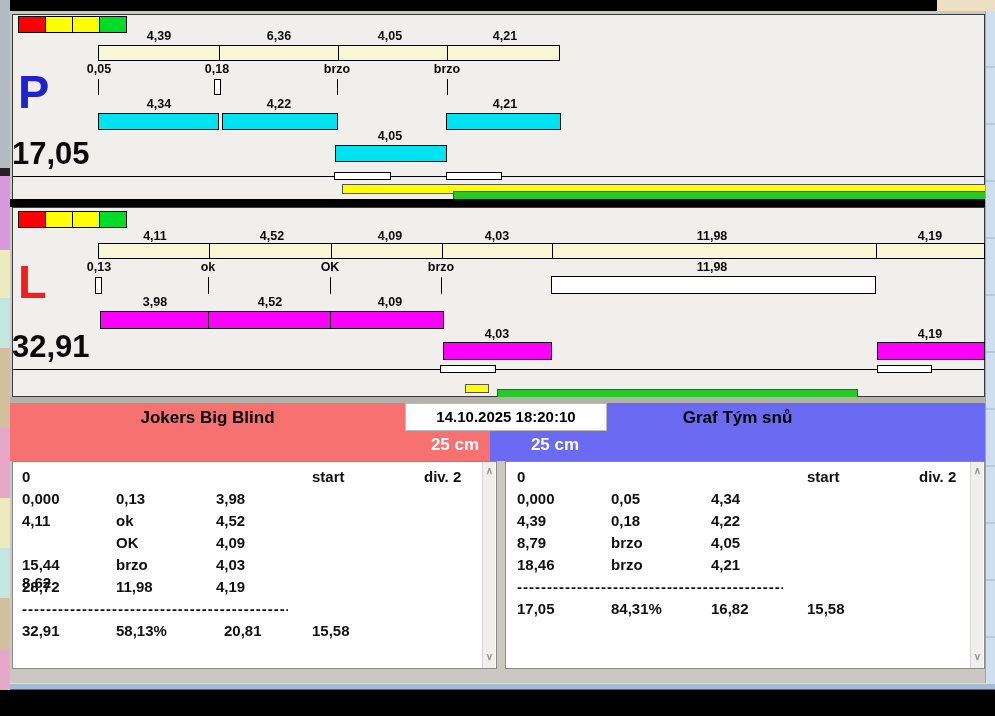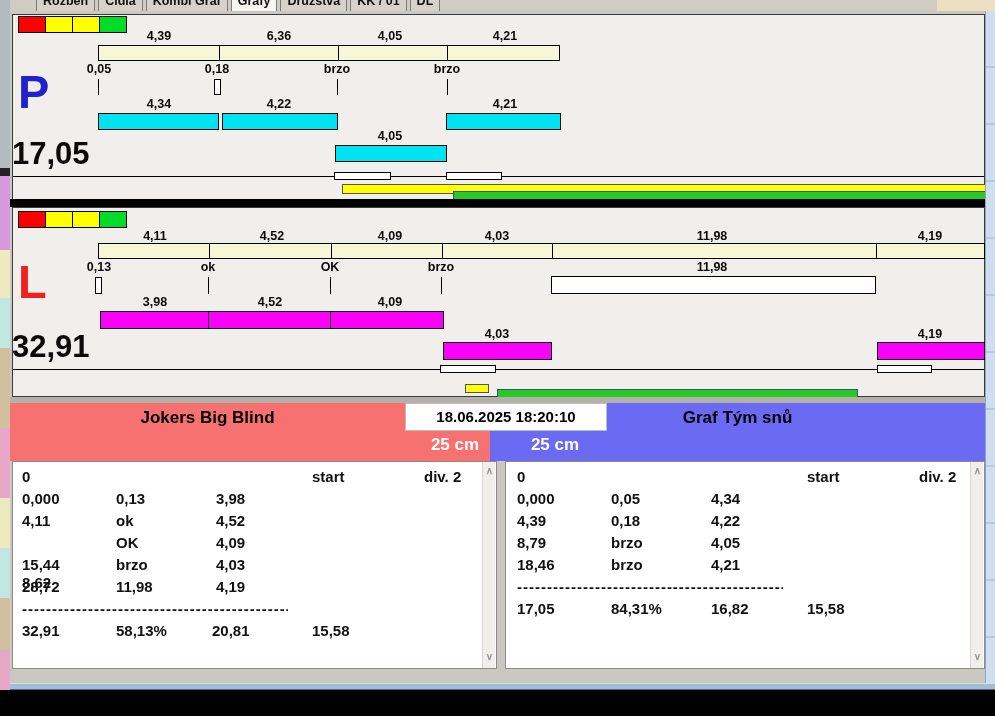--- a/index.html
+++ b/index.html
@@ -36,31 +36,20 @@
   .hdogs{position:absolute;font-weight:bold;font-size:13px;color:#fff;text-align:center;line-height:17px;}
   .hcm{position:absolute;font-weight:bold;font-size:17px;color:#fff;text-align:center;line-height:24px;}
 </style>
 </head>
 <body>
 
 <div id="screen">
 
   <div class="abs" style="left:10px;top:11px;width:975px;height:679px;background:#cbc8c1;"></div>
 
-  <div class="abs" style="left:10px;top:0;width:985px;height:11px;background:#d0ccc4;overflow:hidden;">
-    <div class="abs" style="left:26px;top:-10px;display:flex;gap:3px;">
-      <div class="tab">Rozběh</div>
-      <div class="tab">Čidla</div>
-      <div class="tab">Kombi Graf</div>
-      <div class="tab active">Grafy</div>
-      <div class="tab">Družstva</div>
-      <div class="tab">KK / 01</div>
-      <div class="tab">DL</div>
-    </div>
-  </div>
   <div class="abs" style="left:937px;top:0;width:58px;height:11px;background:#ecdfc2;"></div>
 
   <div class="panel" style="top:14px;height:186px;"></div>
 
   <div class="light l-red" style="left:18px;top:16px;"></div>
   <div class="light l-yel" style="left:45px;top:16px;"></div>
   <div class="light l-yel" style="left:72px;top:16px;"></div>
   <div class="light l-grn" style="left:99px;top:16px;"></div>
 
   <div class="lbl" style="left:124px;top:29px;">4,39</div>
@@ -156,21 +145,21 @@
   <div class="abs ybar" style="left:465px;top:384px;width:22px;height:7px;"></div>
   <div class="abs gbar" style="left:497px;top:389px;width:359px;height:8px;"></div>
 
   <div class="abs" style="left:10px;top:397px;width:985px;height:6px;background:#b4b1aa;"></div>
 
   <div class="abs" style="left:10px;top:403px;width:480px;height:58px;background:#f77171;"></div>
   <div class="abs" style="left:490px;top:403px;width:495px;height:58px;background:#6a6af2;"></div>
   <div class="hname" style="left:10px;top:407px;width:395px;">Jokers Big Blind</div>
   <div class="hcm" style="left:405px;top:433px;width:100px;">25 cm</div>
   <div class="abs" style="left:405px;top:403px;width:202px;height:28px;background:#fff;border:1px solid #bbb;box-sizing:border-box;
-              font-weight:600;font-size:15px;line-height:26px;text-align:center;color:#000;white-space:nowrap;">18.06.2025 18:20:10</div>
+              font-weight:600;font-size:15px;line-height:26px;text-align:center;color:#000;white-space:nowrap;">14.10.2025 18:20:10</div>
   <div class="hcm" style="left:505px;top:433px;width:100px;">25 cm</div>
   <div class="hname" style="left:490px;top:407px;width:495px;">Graf Tým snů</div>
 
   <div class="tbl" style="left:12px;top:461px;width:485px;height:208px;"></div>
   <div class="cell" style="left:22px;top:468px;">0</div>
   <div class="cell" style="left:312px;top:468px;">start</div>
   <div class="cell" style="left:424px;top:468px;">div. 2</div>
 
   <div class="cell" style="left:22px;top:490px;">0,000</div>
   <div class="cell" style="left:116px;top:490px;">0,13</div>
@@ -184,21 +173,21 @@
   <div class="cell" style="left:22px;top:556px;">15,44</div>
   <div class="cell" style="left:116px;top:556px;">brzo</div>
   <div class="cell" style="left:216px;top:556px;">4,03</div>
   <div class="cell" style="left:22px;top:578px;">28,72</div>
   <div class="cell" style="left:116px;top:578px;">11,98</div>
   <div class="cell" style="left:216px;top:578px;">4,19</div>
 
   <div class="dashrow" style="left:22px;top:602px;width:266px;">--------------------------------------------------</div>
   <div class="cell" style="left:22px;top:622px;">32,91</div>
   <div class="cell" style="left:116px;top:622px;">58,13%</div>
-  <div class="cell" style="left:212px;top:622px;">20,81</div>
+  <div class="cell" style="left:224px;top:622px;">20,81</div>
   <div class="cell" style="left:312px;top:622px;">15,58</div>
 
   <div class="sbar" style="left:482px;top:462px;height:206px;">
     <div class="schev" style="left:0;top:2px;">∧</div>
     <div class="schev" style="left:0;top:188px;">∨</div>
   </div>
 
   <div class="tbl" style="left:505px;top:461px;width:480px;height:208px;"></div>
   <div class="cell" style="left:517px;top:468px;">0</div>
   <div class="cell" style="left:807px;top:468px;">start</div>

